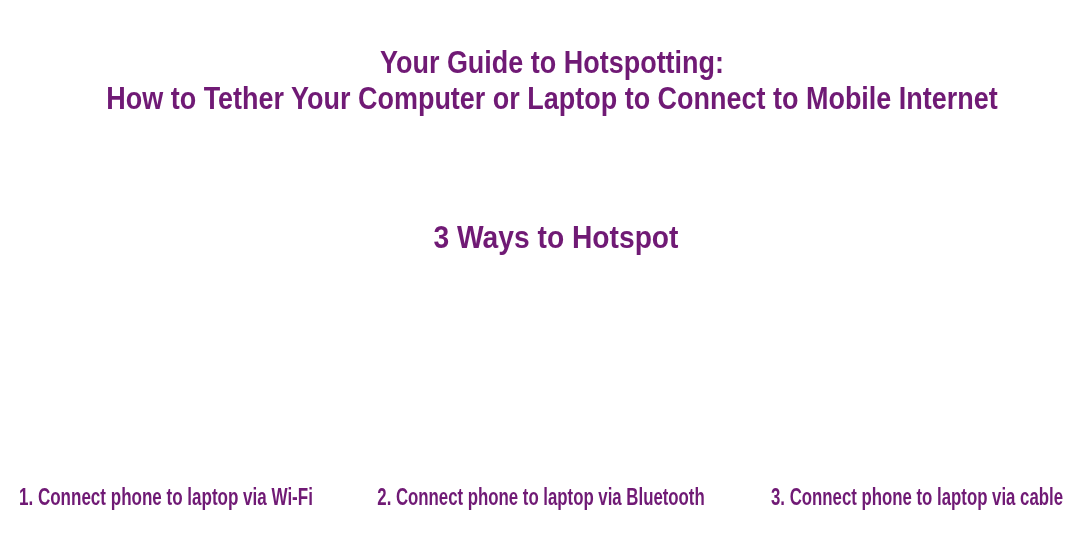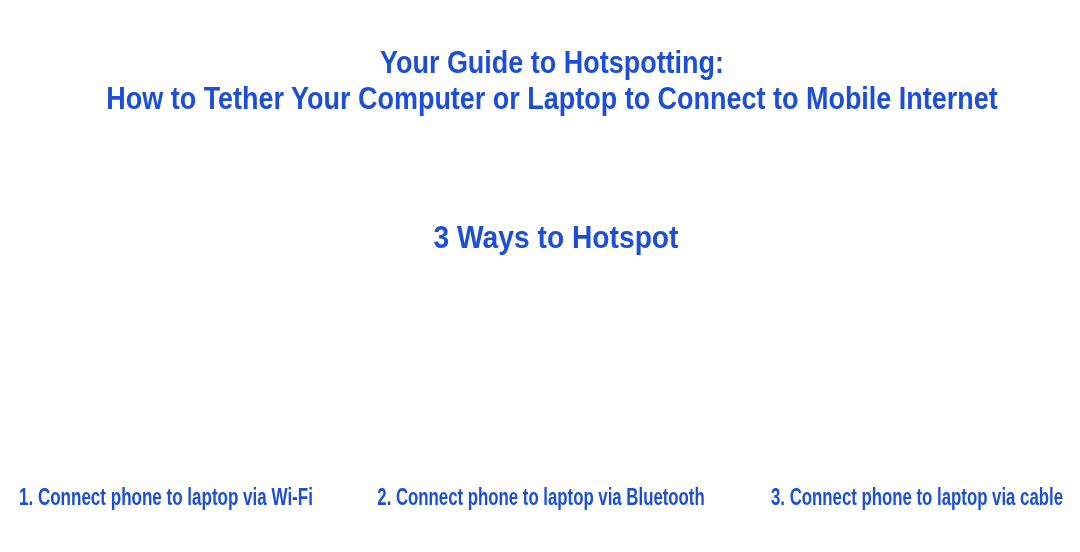--- a/index.html
+++ b/index.html
@@ -7,21 +7,21 @@
     padding: 0;
     background: #ffffff;
   }
   .canvas {
     position: relative;
     width: 1080px;
     height: 552px;
     background: #ffffff;
     overflow: hidden;
     font-family: "Liberation Sans", "DejaVu Sans", sans-serif;
-    color: #1d4ed8;
+    color: #701a75;
   }
   .title-block {
     position: absolute;
     left: 12px;
     top: 45px;
     width: 1080px;
     text-align: center;
     font-size: 31px;
     line-height: 36px;
     font-weight: 700;

